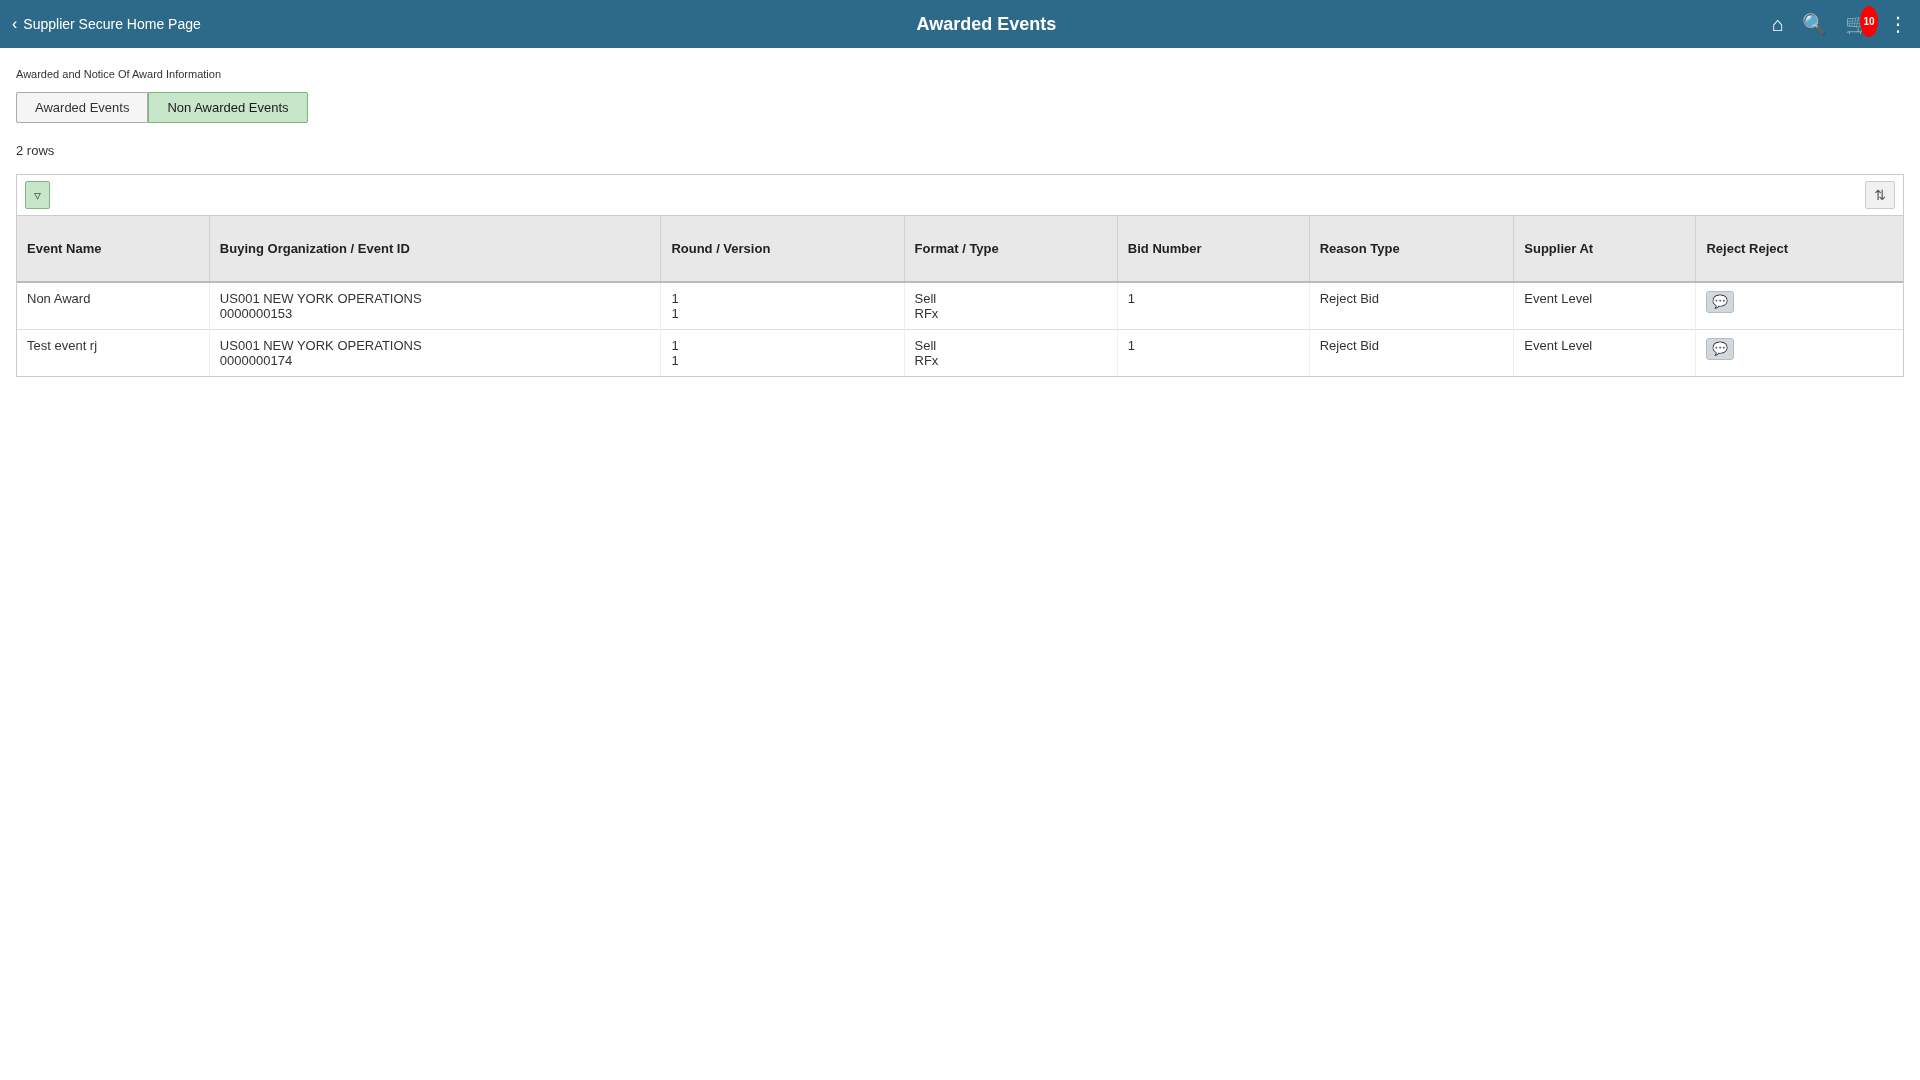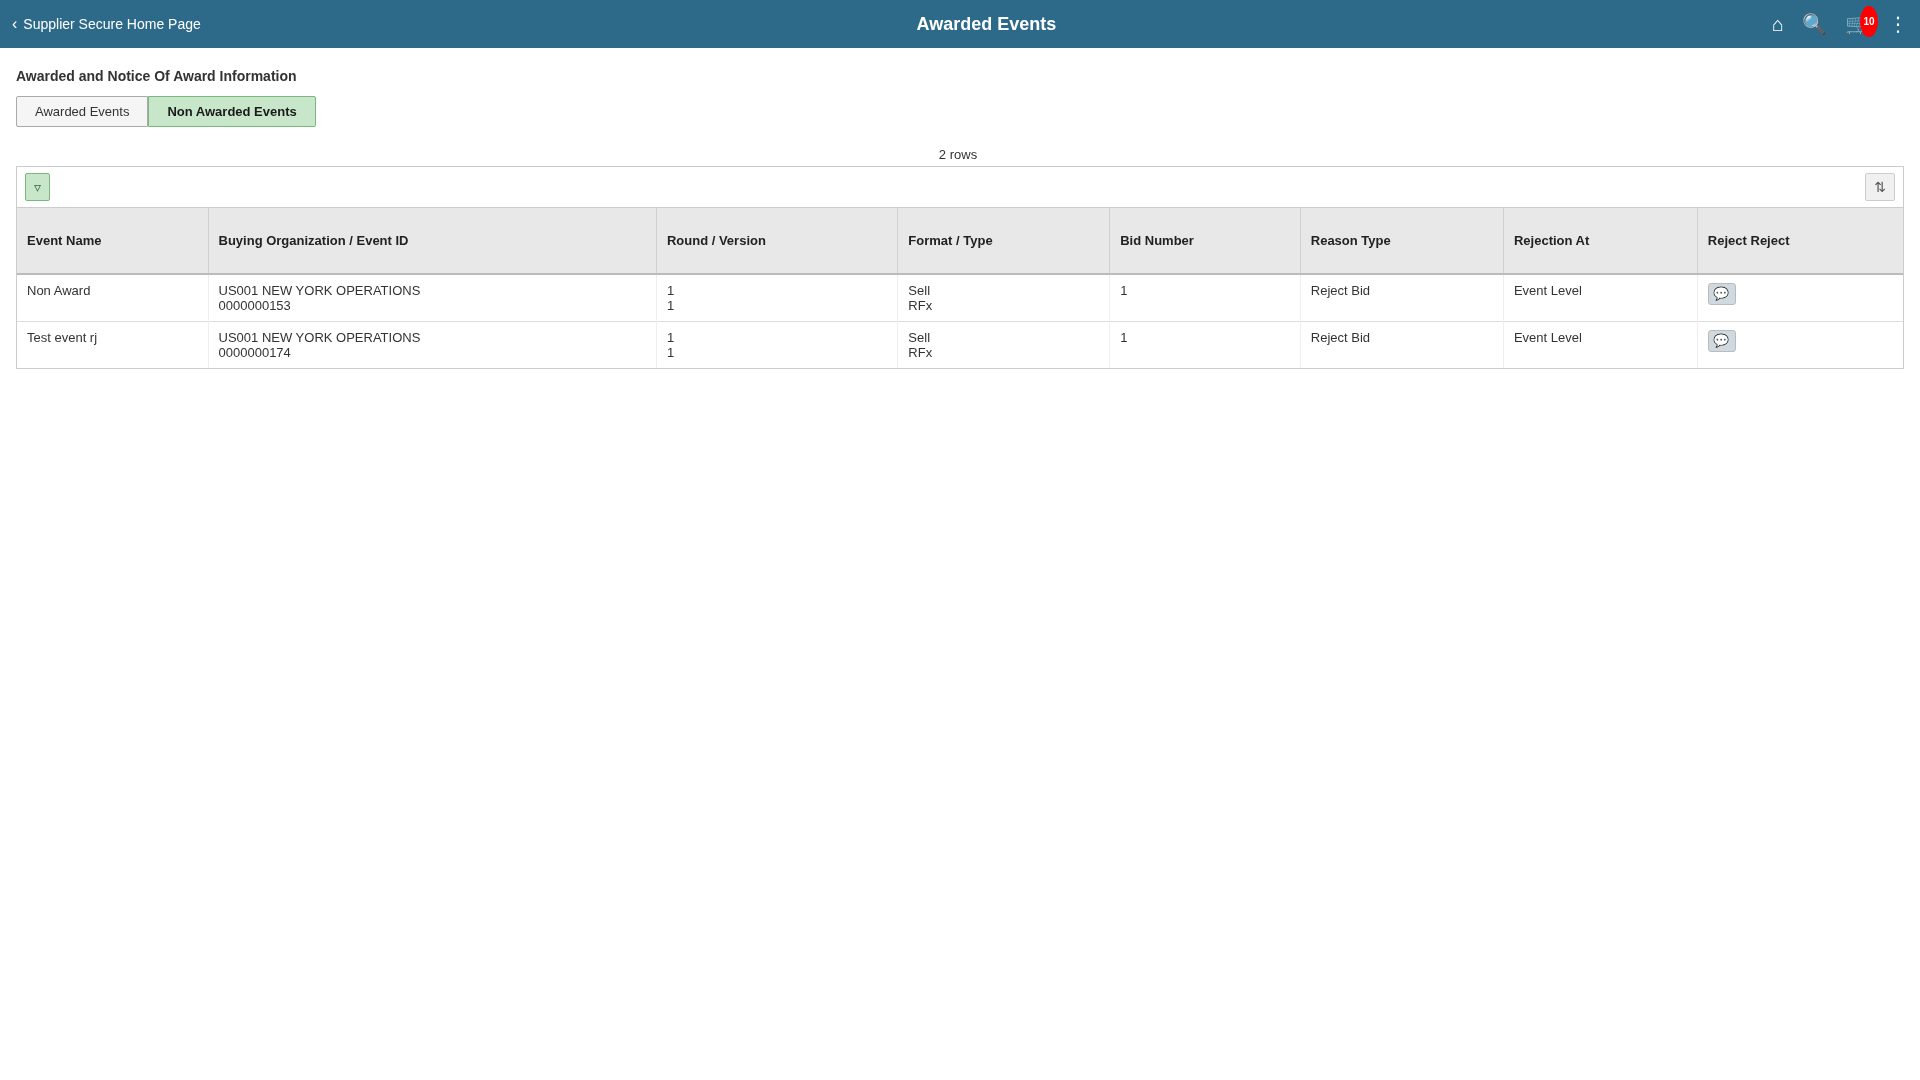--- a/index.html
+++ b/index.html
@@ -56,22 +56,22 @@
       align-items: center;
       justify-content: center;
       font-weight: bold;
     }
 
     
     .main {
       padding: 20px 16px;
     }
     .section-title {
-      font-size: 14px;
-      font-weight: bold;
+      font-size: 11px;
+      font-weight: normal;
       margin-bottom: 12px;
       color: #333;
     }
 
     
     .tabs {
       display: flex;
       gap: 0;
       margin-bottom: 20px;
     }
@@ -79,21 +79,21 @@
       padding: 7px 18px;
       border: 1px solid #aaa;
       cursor: pointer;
       background: #f5f5f5;
       font-size: 13px;
       color: #333;
     }
     .tab.active {
       background: #c8e6c9;
       border-color: #7cb87e;
-      font-weight: bold;
+      font-weight: normal;
       color: #1a1a1a;
     }
     .tab:first-child {
       border-radius: 2px 0 0 2px;
     }
     .tab:last-child {
       border-radius: 0 2px 2px 0;
     }
 
     
@@ -104,22 +104,22 @@
       display: flex;
       align-items: center;
       justify-content: space-between;
       padding: 6px 8px;
       background: #fff;
       border-bottom: 1px solid #ccc;
     }
     .row-count {
       font-size: 13px;
       color: #333;
-      margin-bottom: 4px;
-      text-align: center;
+      margin-bottom: 16px;
+      text-align: left;
       padding-right: 4px;
     }
     .filter-btn {
       background: #c8e6c9;
       border: 1px solid #7cb87e;
       padding: 5px 8px;
       cursor: pointer;
       font-size: 14px;
       border-radius: 2px;
       color: #2d6a3a;
@@ -220,21 +220,21 @@
 
     <table>
       <thead>
         <tr>
           <th>Event Name</th>
           <th>Buying Organization / Event ID</th>
           <th>Round / Version</th>
           <th>Format / Type</th>
           <th>Bid Number</th>
           <th>Reason Type</th>
-          <th>Rejection At</th>
+          <th>Supplier At</th>
           <th>Reject Reject</th>
         </tr>
       </thead>
       <tbody id="table-body">
       <tr>
     <td>Non Award</td>
     <td>US001 NEW YORK OPERATIONS<br>0000000153</td>
     <td>1<br>1</td>
     <td>Sell<br>RFx</td>
     <td>1</td>

